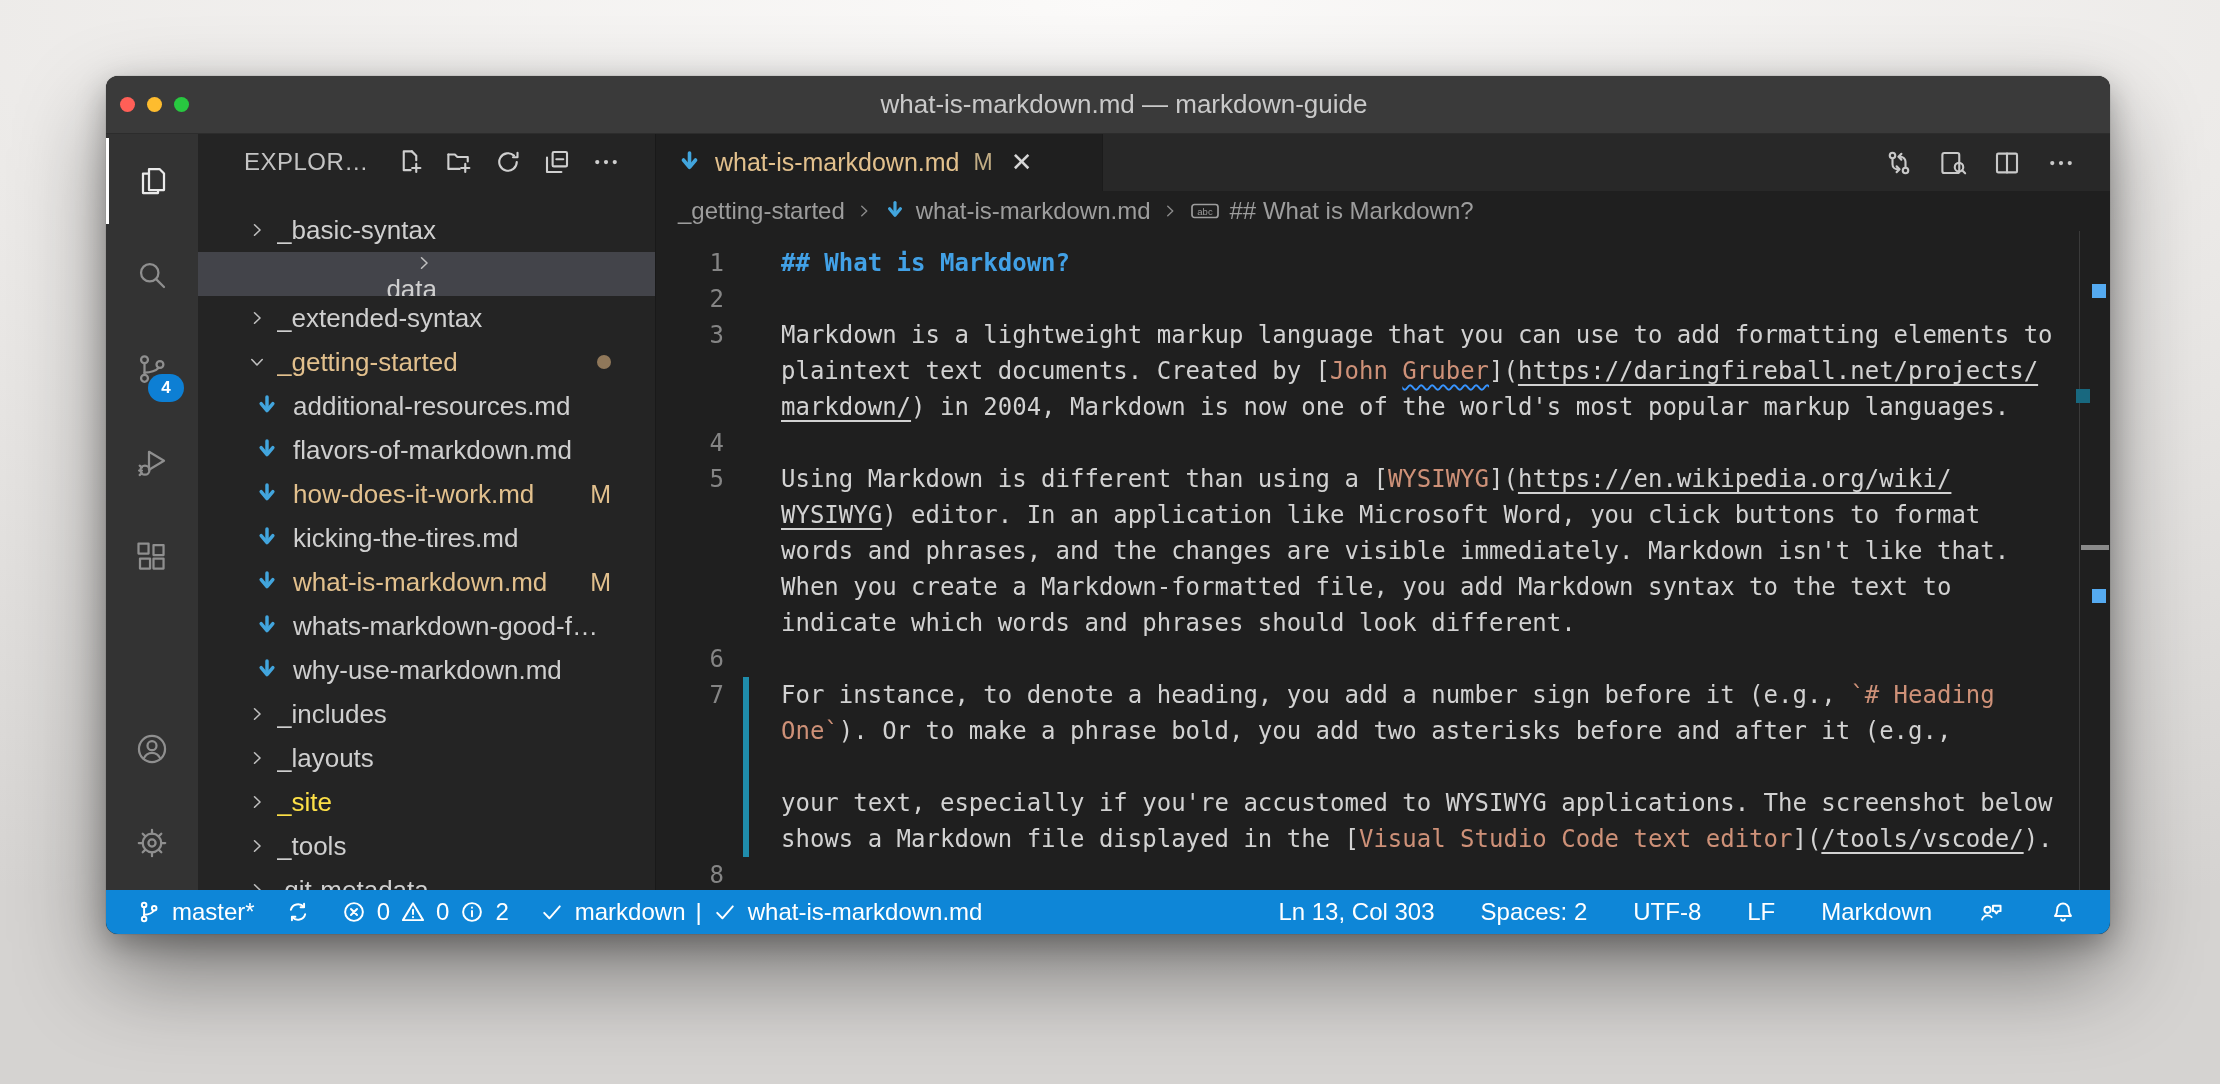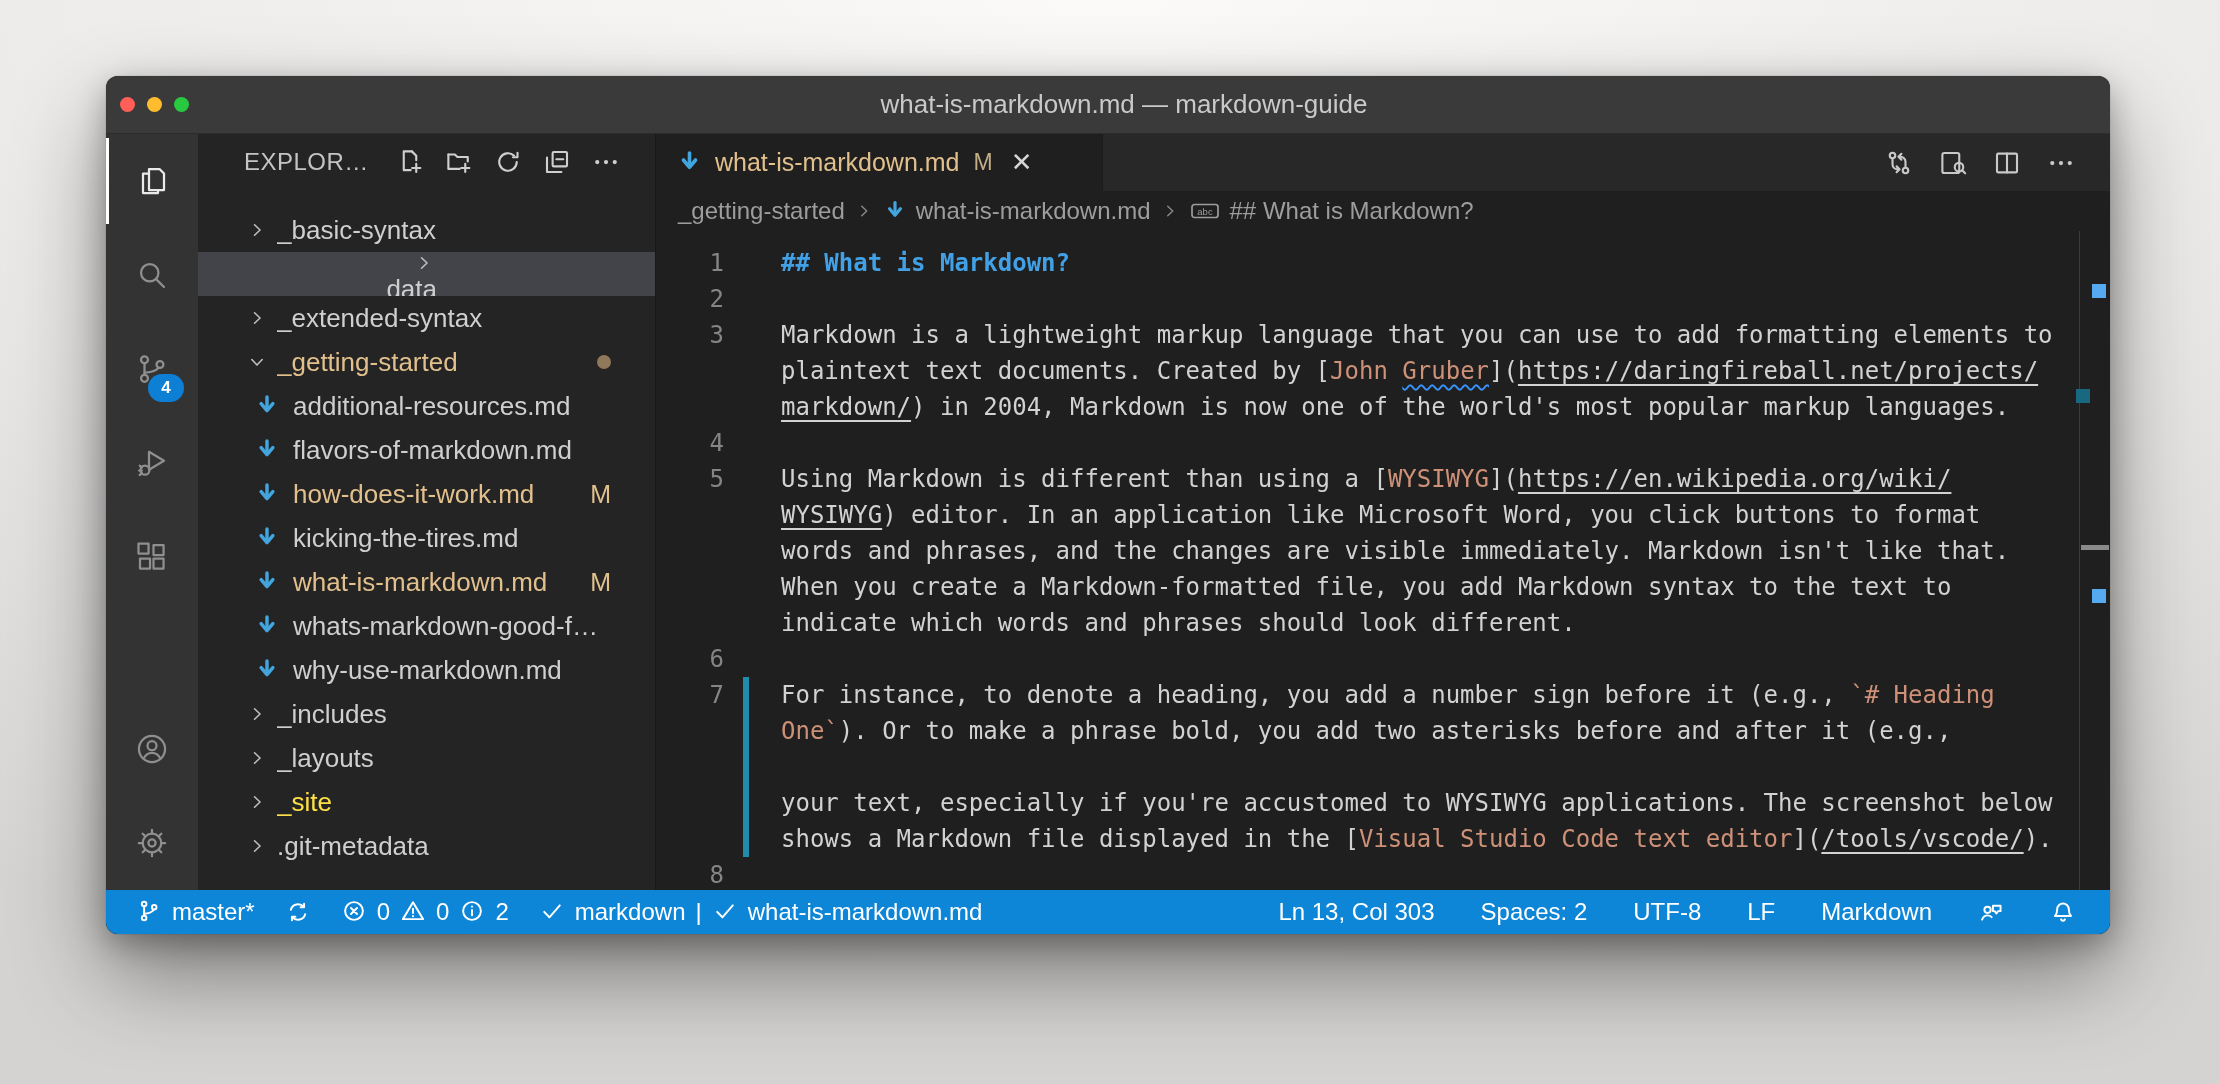--- a/index.html
+++ b/index.html
@@ -97,21 +97,21 @@
   .ovr.b2{right:4px;top:455px;width:14px;height:14px;background:#55aaf0;}
 
   
   .statusbar{
     height:44px;flex:none;background:var(--status-blue);color:#fff;
     display:flex;align-items:center;font-size:24px;padding:0 34px 0 30px;
   }
   .statusbar svg.ic{width:26px;height:26px;stroke-width:1.8;}
   .sb-left{display:flex;align-items:center;gap:12px;}
   .sb-right{margin-left:auto;display:flex;align-items:center;gap:46px;}
-  .sb-item{display:flex;align-items:flex-start;gap:10px;}
+  .sb-item{display:flex;align-items:center;gap:10px;}
   .gap-lg{margin-left:18px;}
 </style>
 </head>
 <body>
 
 <svg width="0" height="0" style="position:absolute">
   <defs>
     <symbol id="i-files" viewBox="0 0 24 24">
         <path d="M10 4h7l3 3v11h-10z"></path>
         <path d="M10 7H6v13h10v-2"></path>
@@ -414,20 +414,27 @@
               <use href="#i-chev-r"></use>
             </svg>
             <span class="lbl">_layouts</span>
             <span class="flex"></span>
           </div>
           <div class="tree-row dim">
             <svg class="ic twisty">
               <use href="#i-chev-r"></use>
             </svg>
             <span class="lbl">_site</span>
+            <span class="flex"></span>
+          </div>
+          <div class="tree-row">
+            <svg class="ic twisty">
+              <use href="#i-chev-r"></use>
+            </svg>
+            <span class="lbl">_tools</span>
             <span class="flex"></span>
           </div>
           <div class="tree-row">
             <svg class="ic twisty">
               <use href="#i-chev-r"></use>
             </svg>
             <span class="lbl">.git-metadata</span>
             <span class="flex"></span>
           </div>
         </div>

